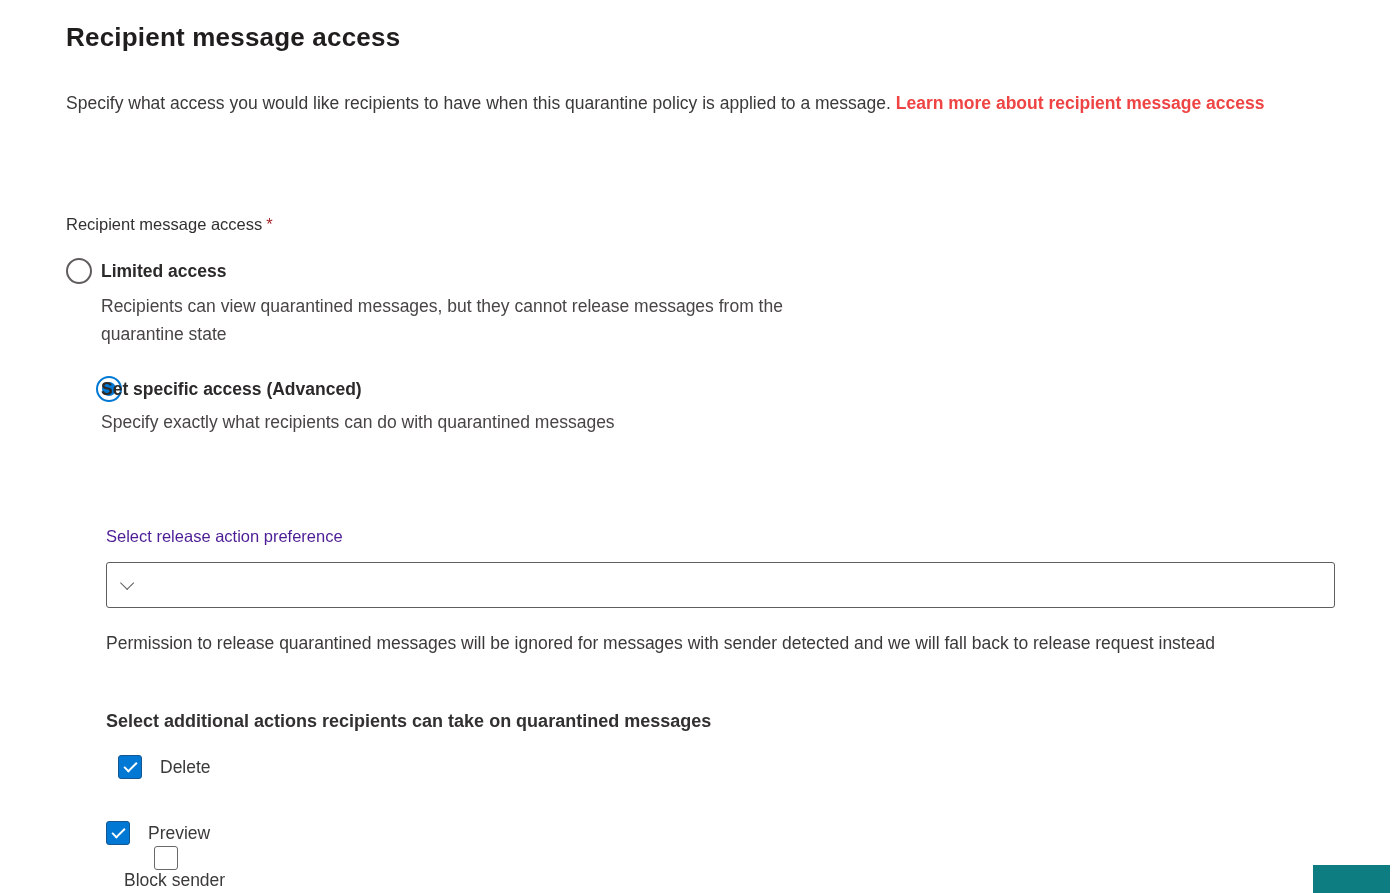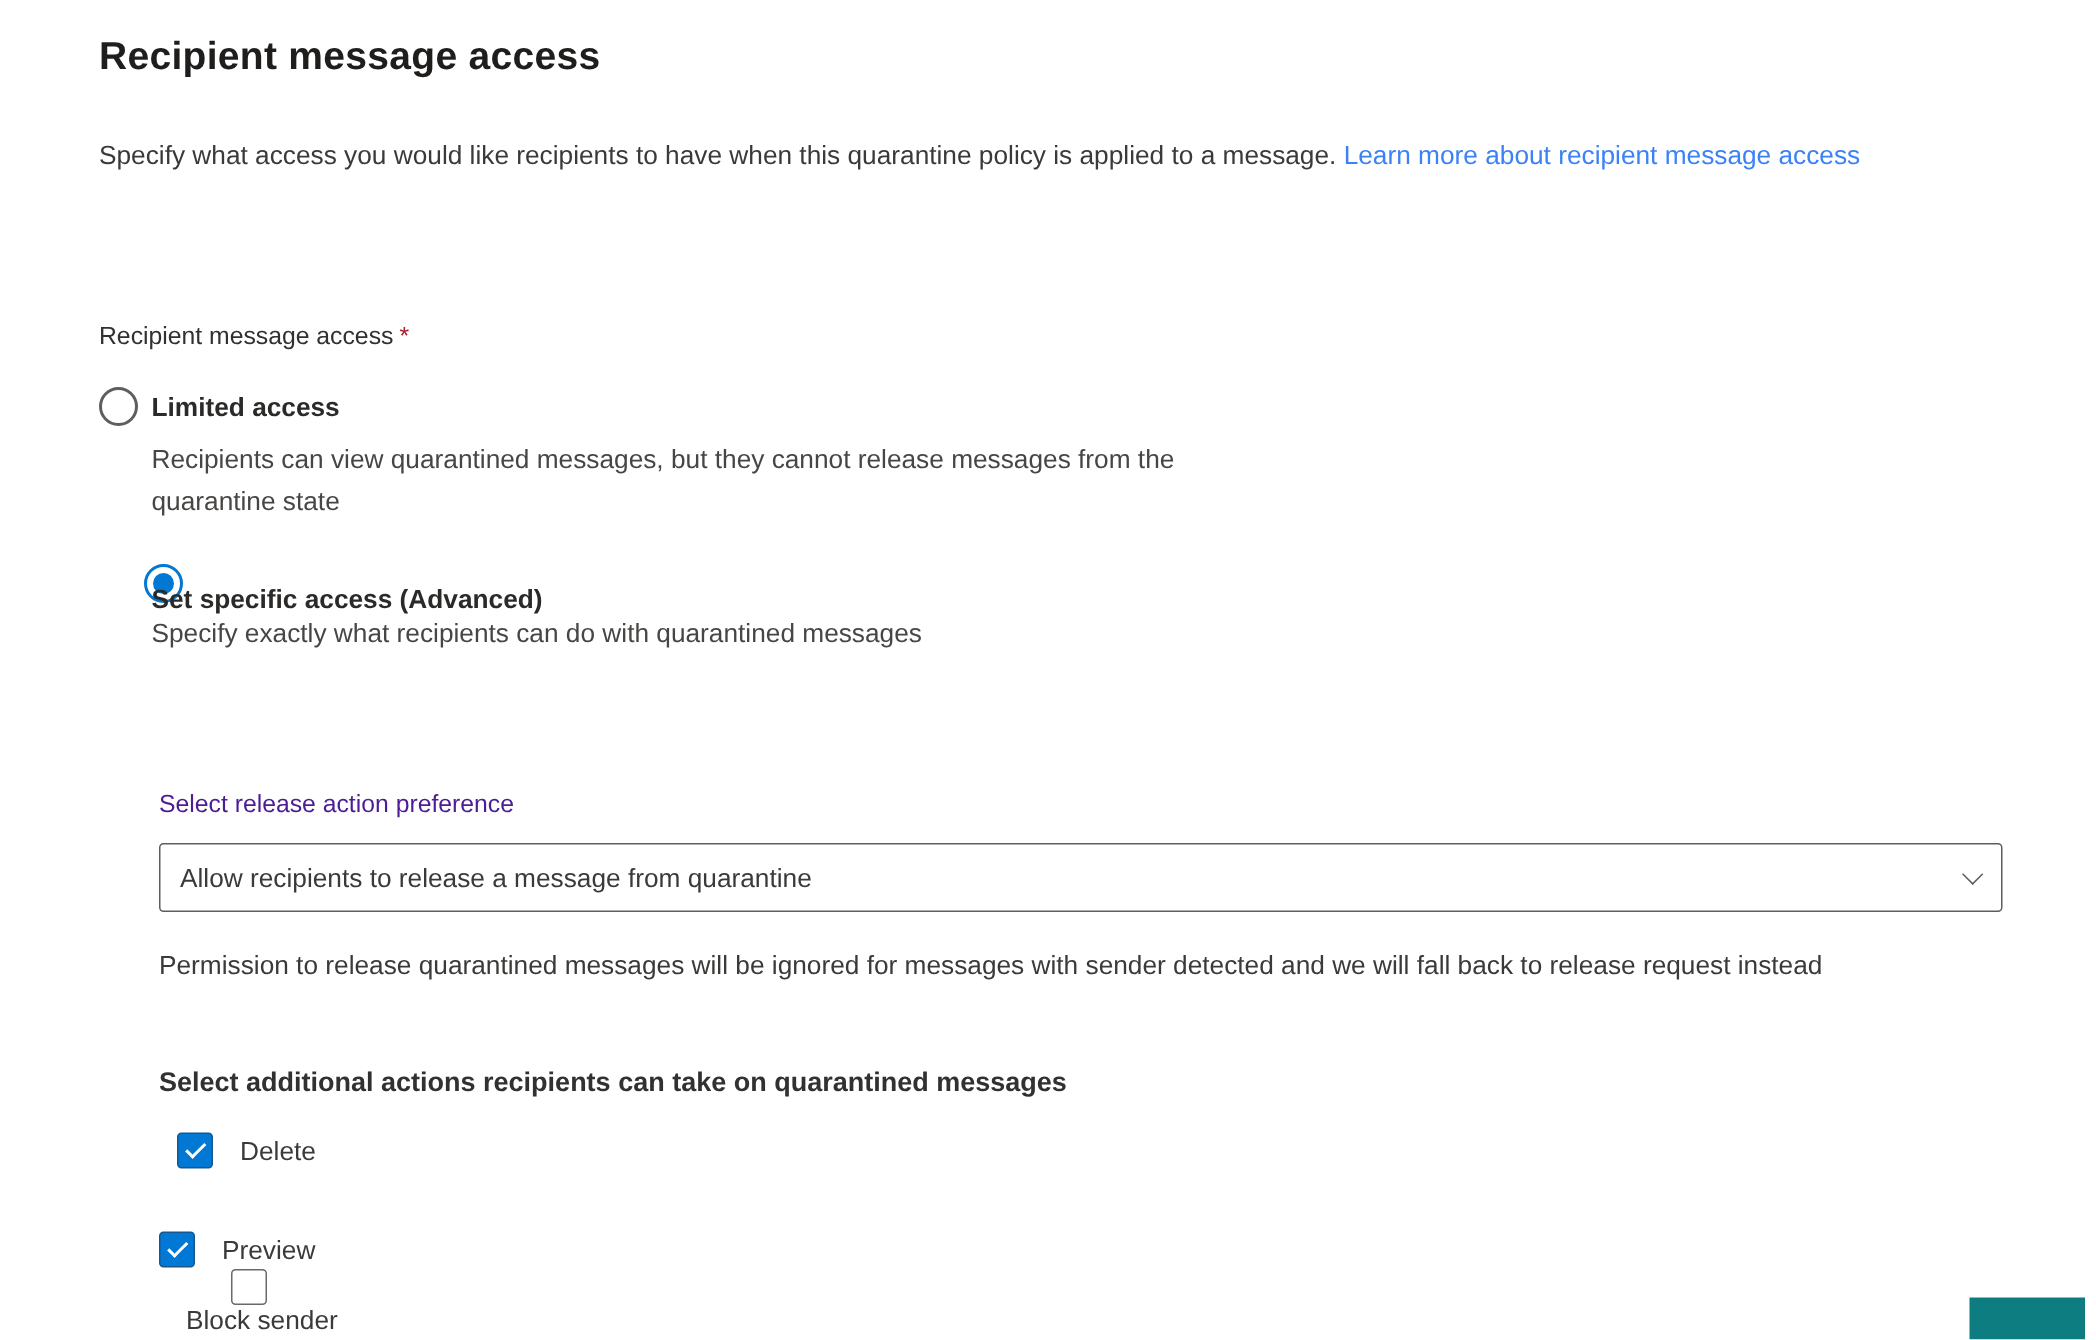--- a/index.html
+++ b/index.html
@@ -12,21 +12,21 @@
     left: 66px; top: 22px;
     font-size: 26px; font-weight: 700; color: #1f1e1d;
     letter-spacing: 0.2px;
   }
 
   .description {
     left: 66px; top: 89px; width: 1210px;
     font-size: 17.5px; line-height: 28px; color: #3b3a39;
   }
   .description a {
-    color: #3b82f6; text-decoration: none; cursor: pointer;
+    color: #ef4444; text-decoration: none; cursor: pointer; font-weight: bold;
   }
 
   .field-label {
     left: 66px; top: 215px;
     font-size: 16.5px; color: #323130;
   }
   .required { color: #a4262c; margin-left: 4px; }
 
   
   .radio {
@@ -41,21 +41,21 @@
   .opt-label {
     font-size: 17.5px; font-weight: 700; color: #2b2a29; cursor: pointer;
   }
   .opt-desc {
     font-size: 17.5px; line-height: 28px; color: #484644; width: 700px;
   }
   .opt1-radio { left: 66px; top: 258px; }
   .opt1-label { left: 101px; top: 261px; }
   .opt1-desc  { left: 101px; top: 292px; }
   .opt2-radio { left: 66px; top: 376px; }
-  .opt2-label { left: 101px; top: 379px; margin-top: 10px; }
+  .opt2-label { left: 101px; top: 379px; }
   .opt2-desc  { left: 101px; top: 408px; }
 
   
   .section-label {
     left: 106px; top: 527px;
     font-size: 16.5px; color: #4c1d95;
   }
   .dropdown {
     left: 106px; top: 562px; width: 1229px; height: 46px;
     border: 1.5px solid #605e5c; border-radius: 3px; background: #fff;
@@ -123,21 +123,20 @@
 <div class="abs opt-desc opt1-desc">Recipients can view quarantined messages, but they cannot release messages from the quarantine state</div>
 
 
 <span class="abs radio opt2-radio on"></span>
 <div class="abs opt-label opt2-label">Set specific access (Advanced)</div>
 <div class="abs opt-desc opt2-desc">Specify exactly what recipients can do with quarantined messages</div>
 
 
 <div class="abs section-label">Select release action preference</div>
 <div class="abs dropdown">
-  <span class="dropdown-value">Allow recipients to release a message from quarantine</span>
   <span class="chevron"></span>
 </div>
 <div class="abs note">Permission to release quarantined messages will be ignored for messages with sender detected and we will fall back to release request instead</div>
 
 
 <div class="abs additional-label">Select additional actions recipients can take on quarantined messages</div>
 
 <div class="abs cb-row cb-row-0">
   <span class="checkbox on"></span>
   <span class="cb-label">Delete</span>

